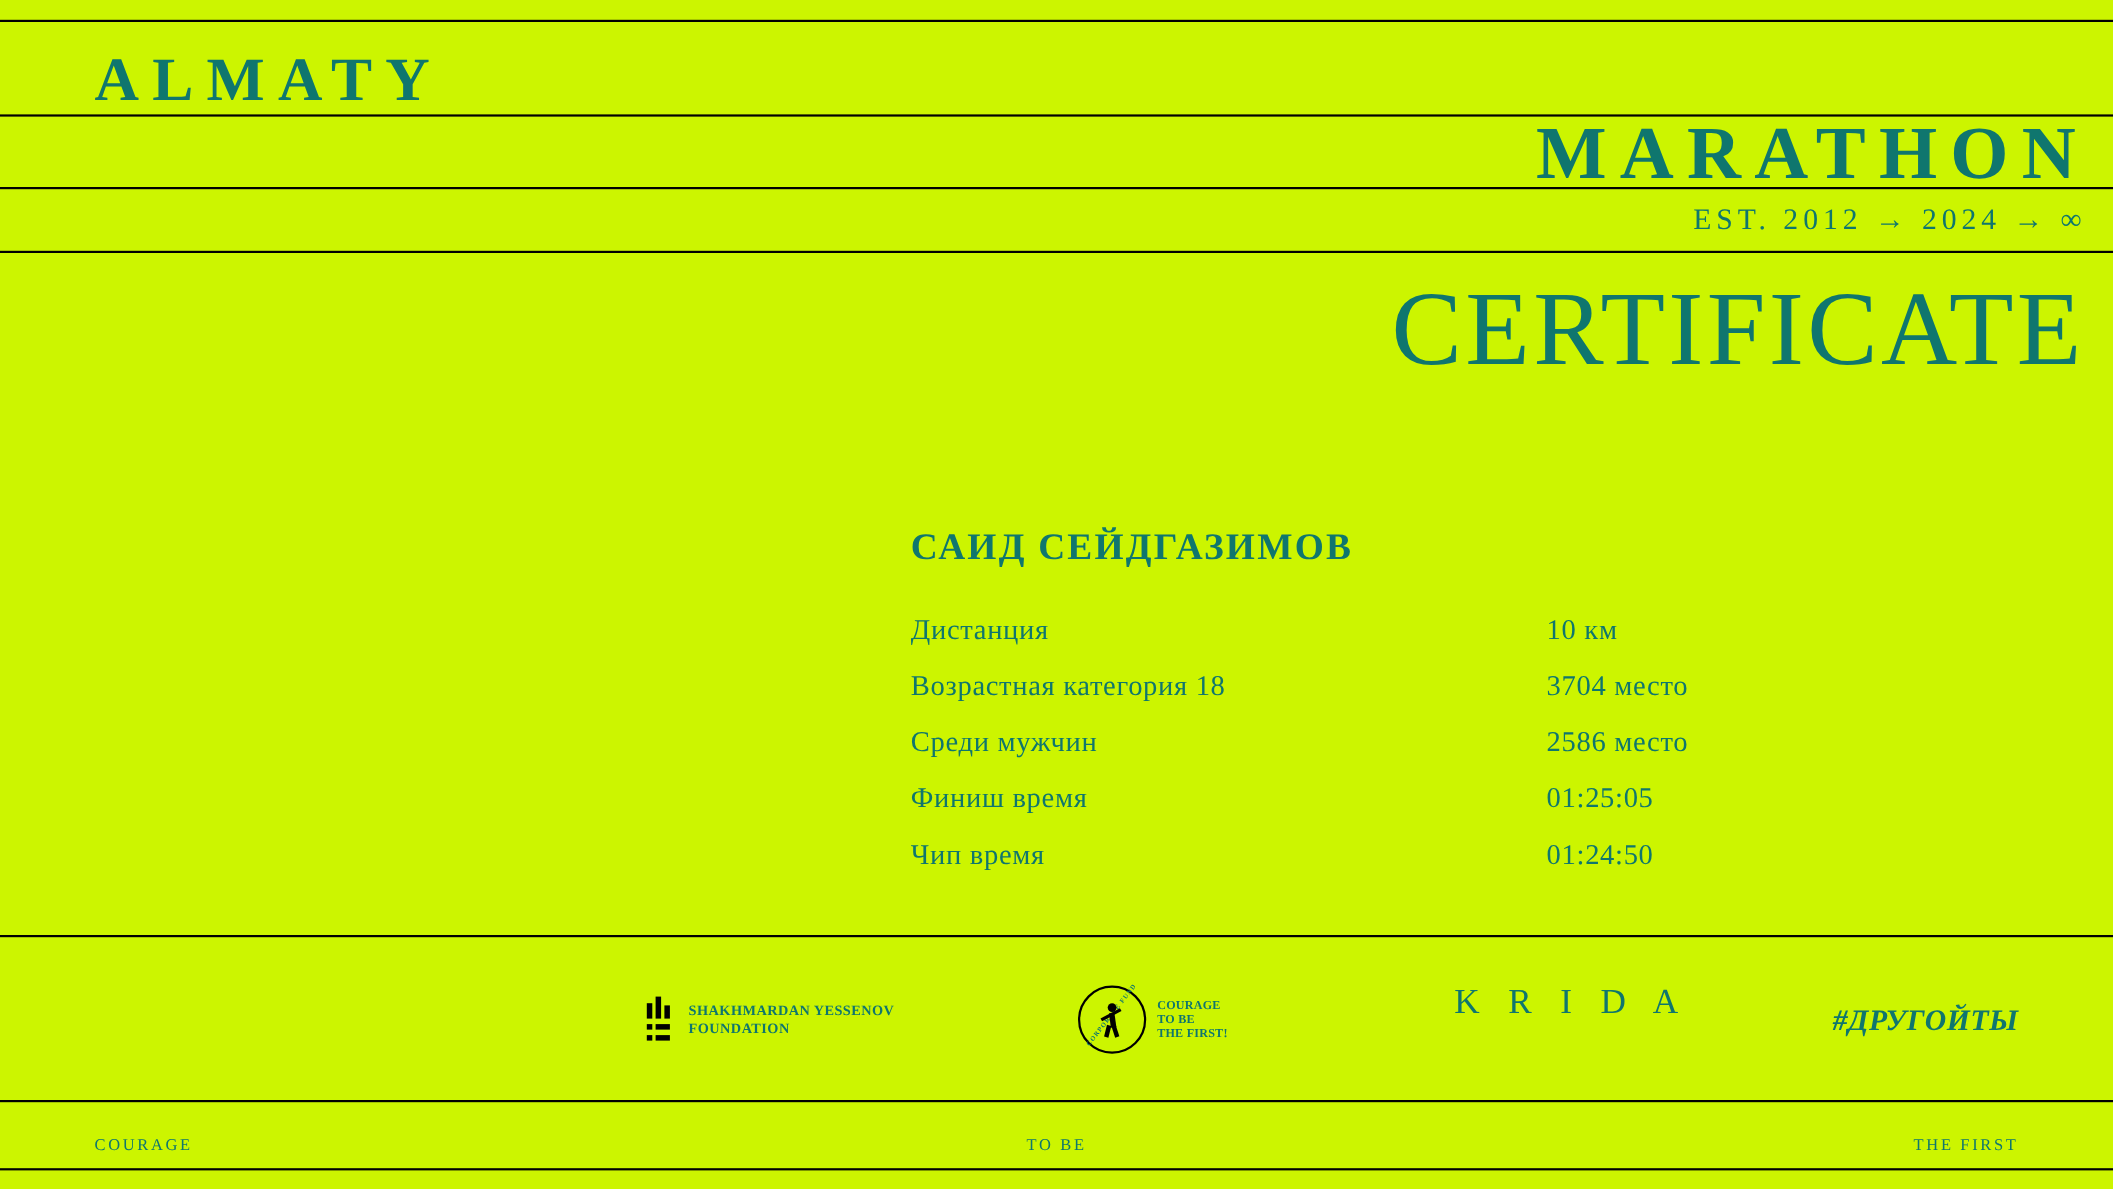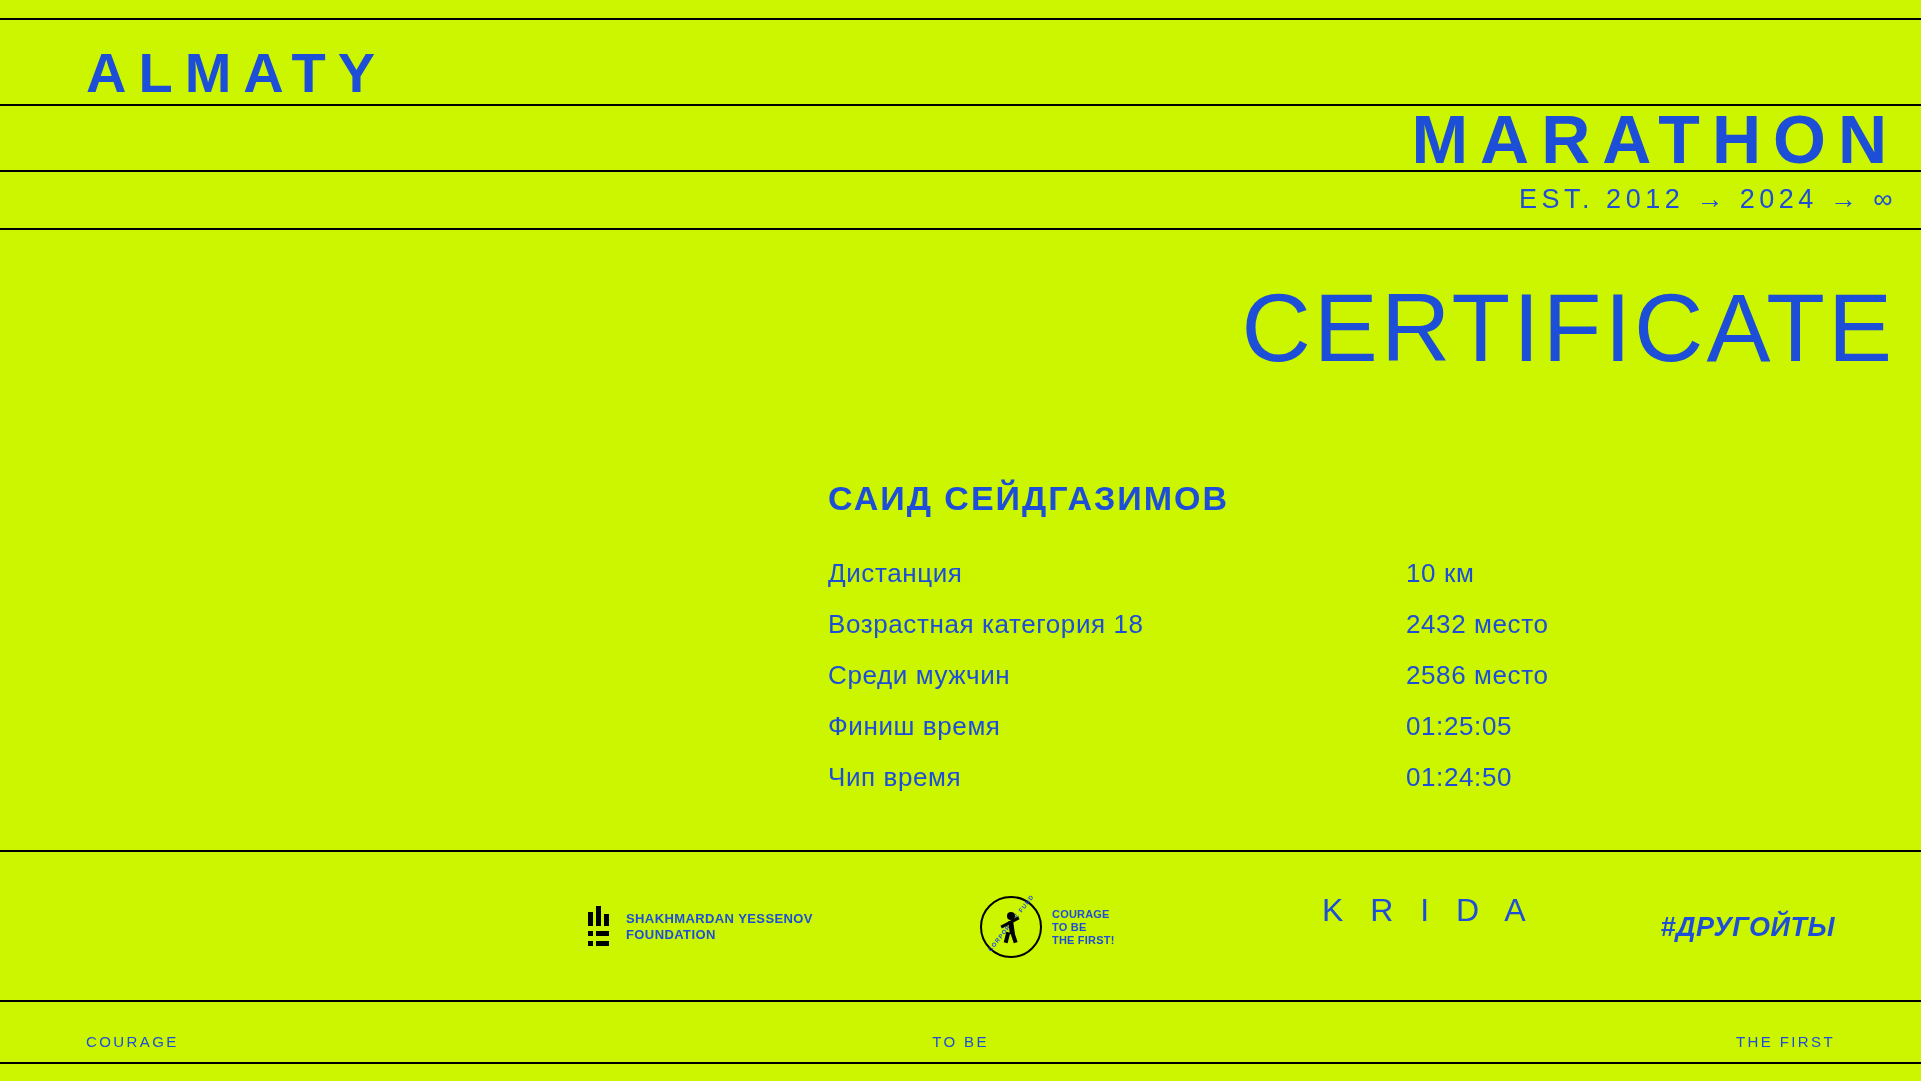--- a/index.html
+++ b/index.html
@@ -7,21 +7,22 @@
     margin: 0; padding: 0;
     background: #ccf500;
     font-family: "Liberation Sans", sans-serif;
   }
   .cert {
     position: relative;
     width: 1921px;
     height: 1081px;
     background: #ccf500;
     overflow: hidden;
-    color: #1d4ed8;
+    color: #0f766e;
+    font-family: Liberation Serif, serif;
   }
 
   
   .rule {
     position: absolute;
     left: 0;
     width: 1921px;
     height: 2px;
     background: #000;
   }
@@ -62,21 +63,20 @@
   
   .title {
     position: absolute;
     right: 26px;
     top: 245px;
     font-size: 96px;
     line-height: 108px;
     letter-spacing: 3px;
     font-weight: 400;
     white-space: nowrap;
-    margin-top: 29px;
   }
 
   
   .athlete {
     position: absolute;
     left: 828px;
     top: 498px;
     font-size: 34px;
     line-height: 40px;
     letter-spacing: 2px;
@@ -262,21 +262,21 @@
 
   <div class="athlete">САИД СЕЙДГАЗИМОВ</div>
 
   <div class="rows">
     <div class="row">
       <div class="lbl">Дистанция</div>
       <div class="val">10 км</div>
     </div>
     <div class="row">
       <div class="lbl">Возрастная категория 18</div>
-      <div class="val">2432 место</div>
+      <div class="val">3704 место</div>
     </div>
     <div class="row">
       <div class="lbl">Среди мужчин</div>
       <div class="val">2586 место</div>
     </div>
     <div class="row">
       <div class="lbl">Финиш время</div>
       <div class="val">01:25:05</div>
     </div>
     <div class="row">

